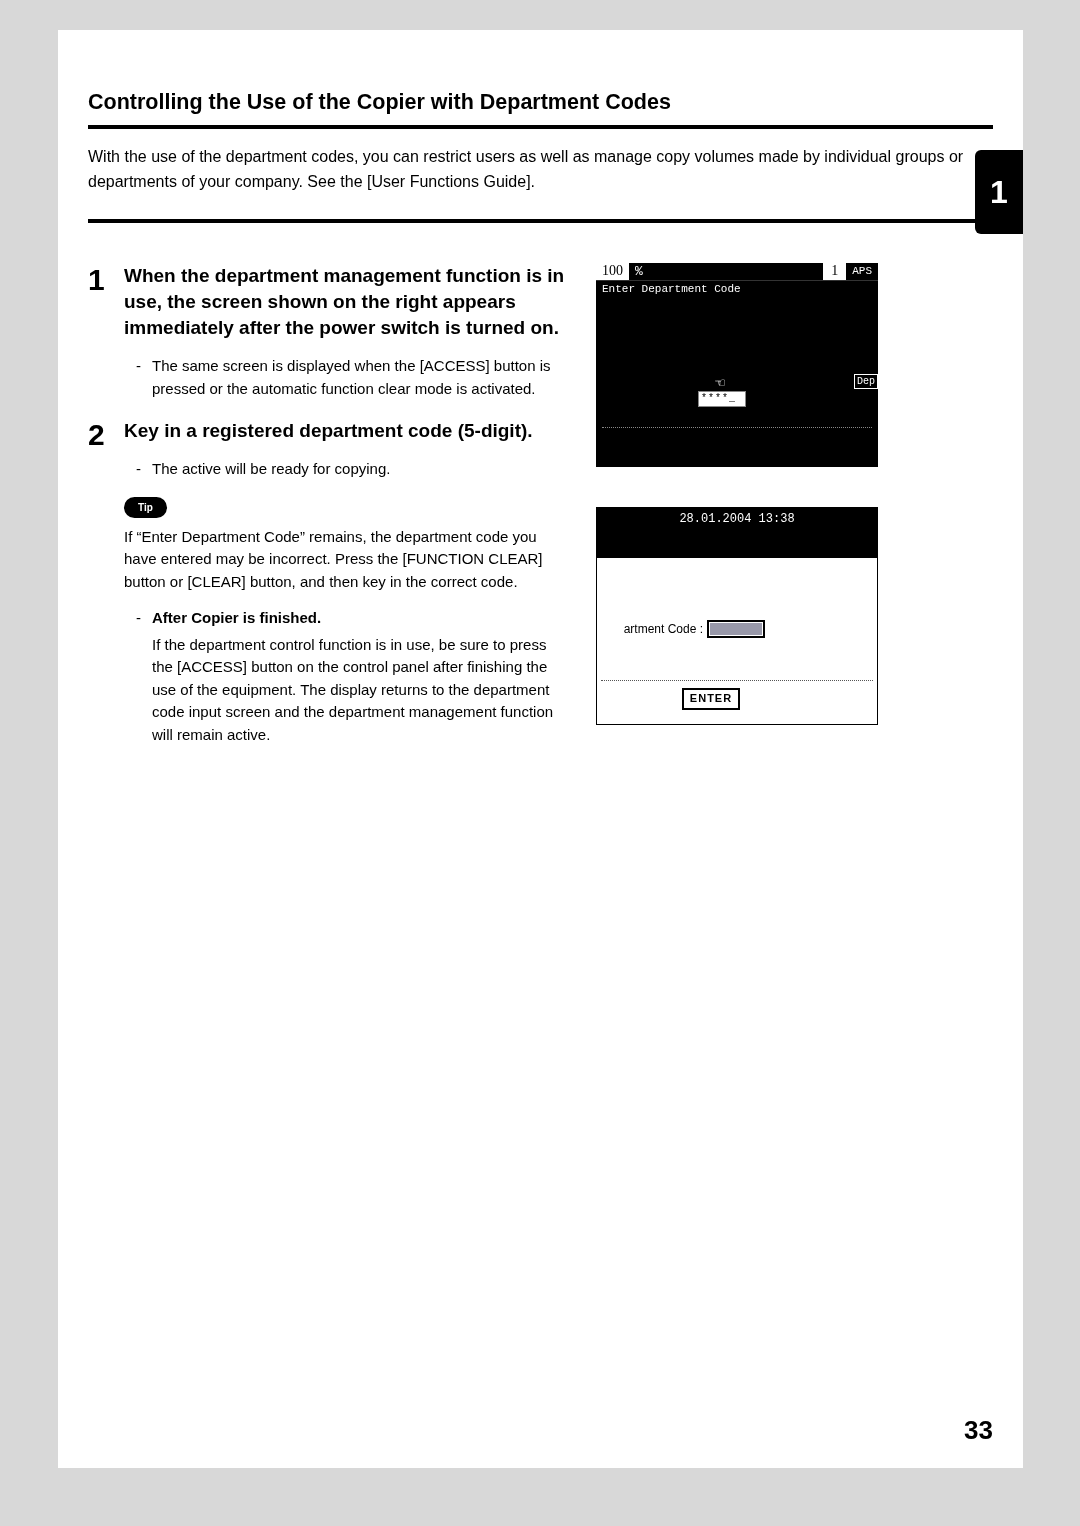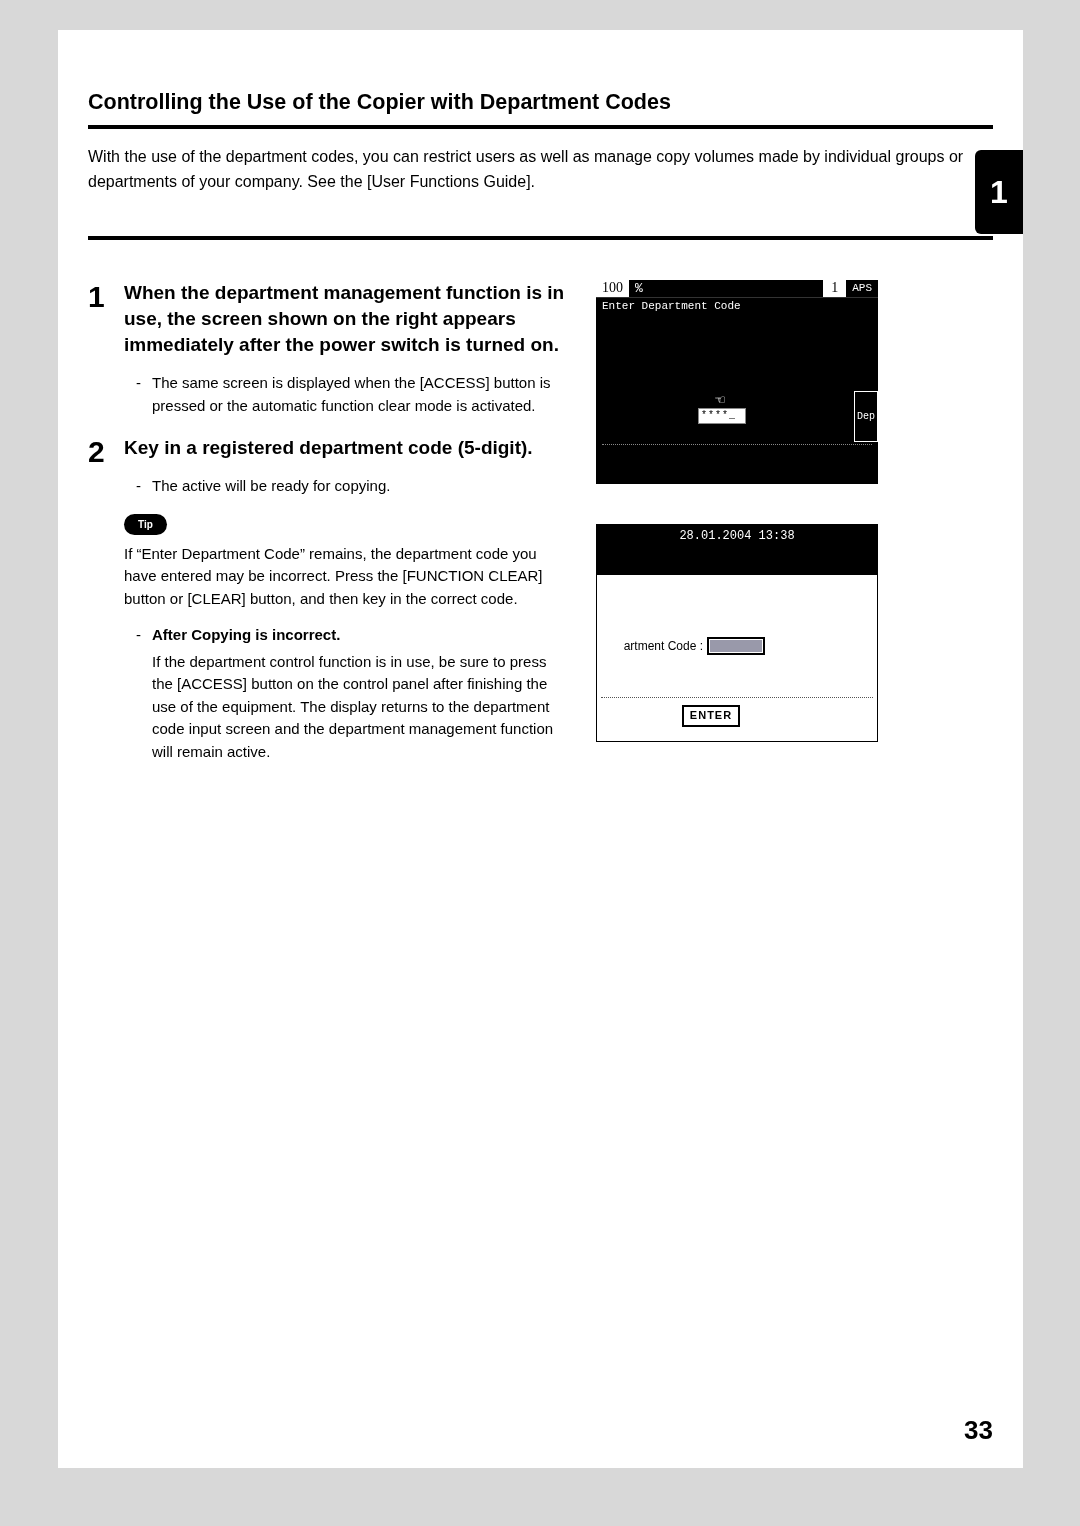--- a/index.html
+++ b/index.html
@@ -26,21 +26,21 @@
     font-weight: bold;
     color: #000000;
     padding-bottom: 10px;
     border-bottom: 4px solid #000;
     margin-bottom: 16px;
   }
   .intro {
     font-size: 16px;
     line-height: 1.55;
     color: #000;
-    padding-bottom: 41px;
+    padding-bottom: 24px;
     border-bottom: 4px solid #000;
     margin-bottom: 40px;
   }
   .columns {
     display: flex;
     gap: 28px;
   }
   .left-col { width: 480px; }
   .right-col { width: 300px; }
 
@@ -159,21 +159,21 @@
     font-size: 10px;
     line-height: 14px;
   }
   .s1-dep {
     position: absolute;
     right: 0;
     top: 111px;
     background: #000;
     color: #fff;
     font-size: 10px;
-    padding: 19px 2px;
+    padding: 1px 2px;
     border: 1px solid #fff;
   }
   .s1-dotted {
     position: absolute;
     left: 6px;
     right: 6px;
     top: 164px;
     border-top: 1px dotted #888;
   }
 
@@ -295,21 +295,21 @@
               <span class="dash">-</span>
               <span class="txt">The active will be ready for copying.</span>
             </div>
 
             <span class="tip-badge">Tip</span>
             <p class="tip-text">If “Enter Department Code” remains, the department code you have entered may be incorrect. Press the [FUNCTION CLEAR] button or [CLEAR] button, and then key in the correct code.</p>
 
             <div class="bullet">
               <span class="dash">-</span>
               <div class="txt">
-                <div class="sub-bold">After Copying is incorrect.</div>
+                <div class="sub-bold">After Copier is finished.</div>
                 <div>If the department control function is in use, be sure to press the [ACCESS] button on the control panel after finishing the use of the equipment. The display returns to the department code input screen and the department management function will remain active.</div>
               </div>
             </div>
           </div>
         </div>
 
       </div>
 
       <div class="right-col">
 

